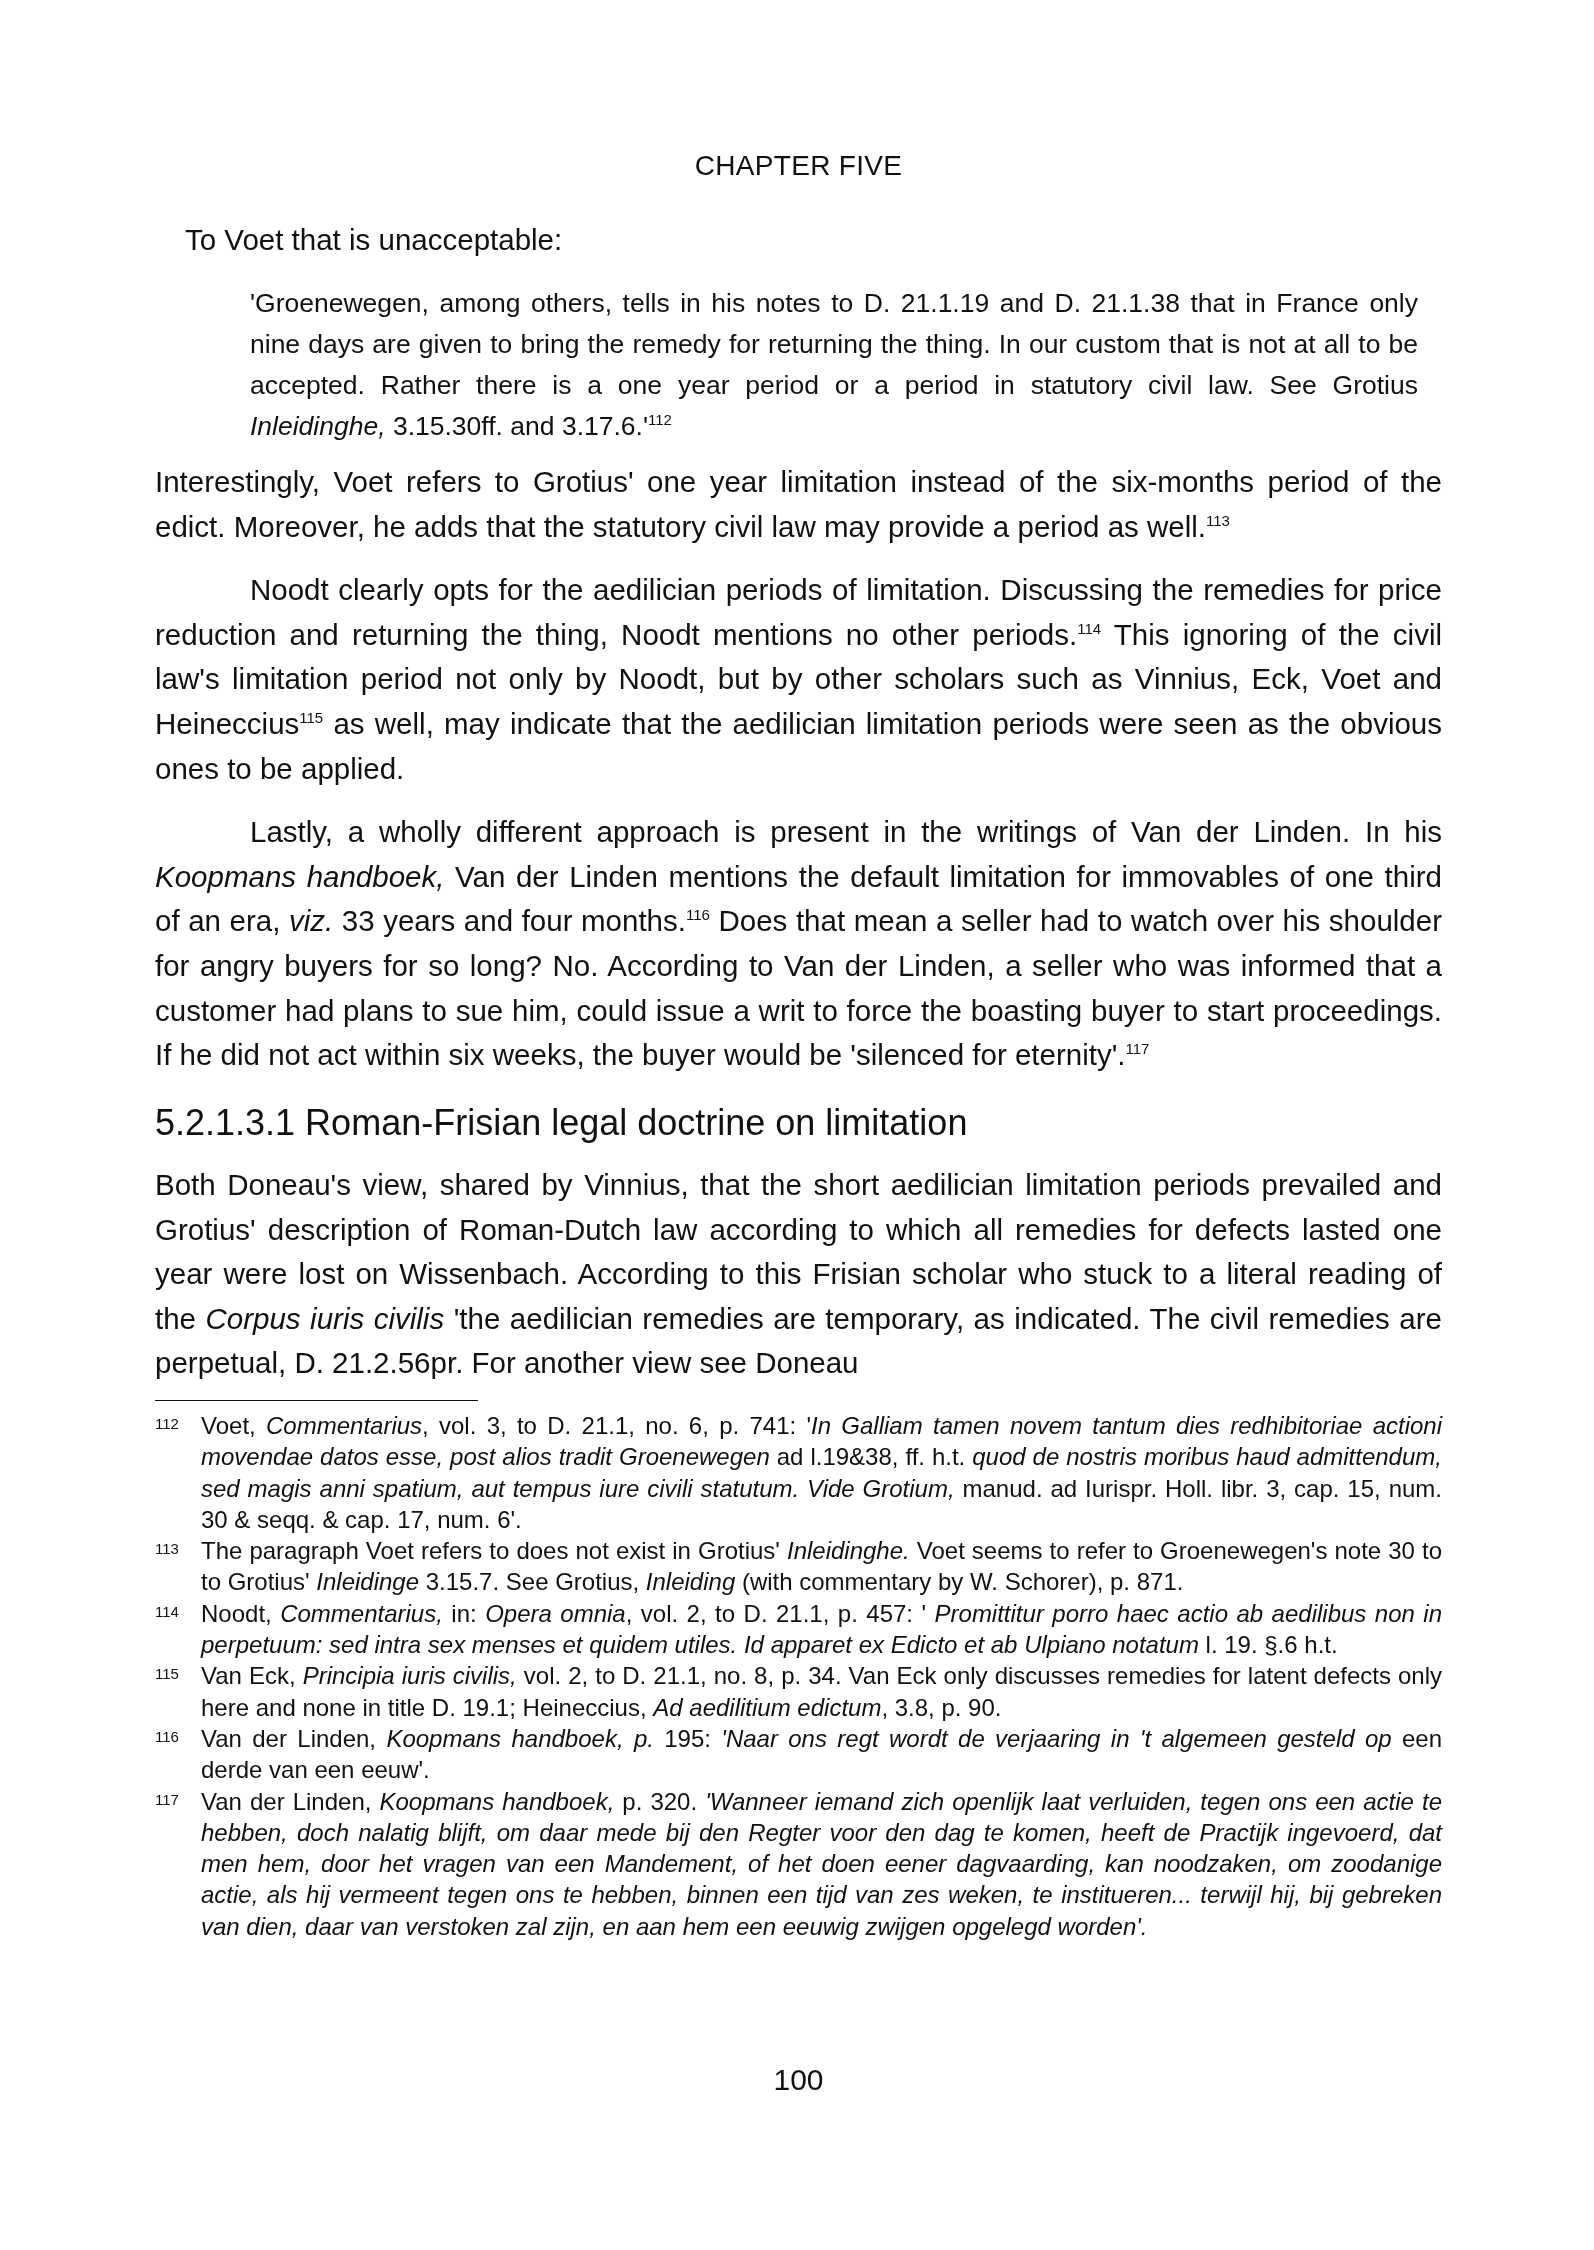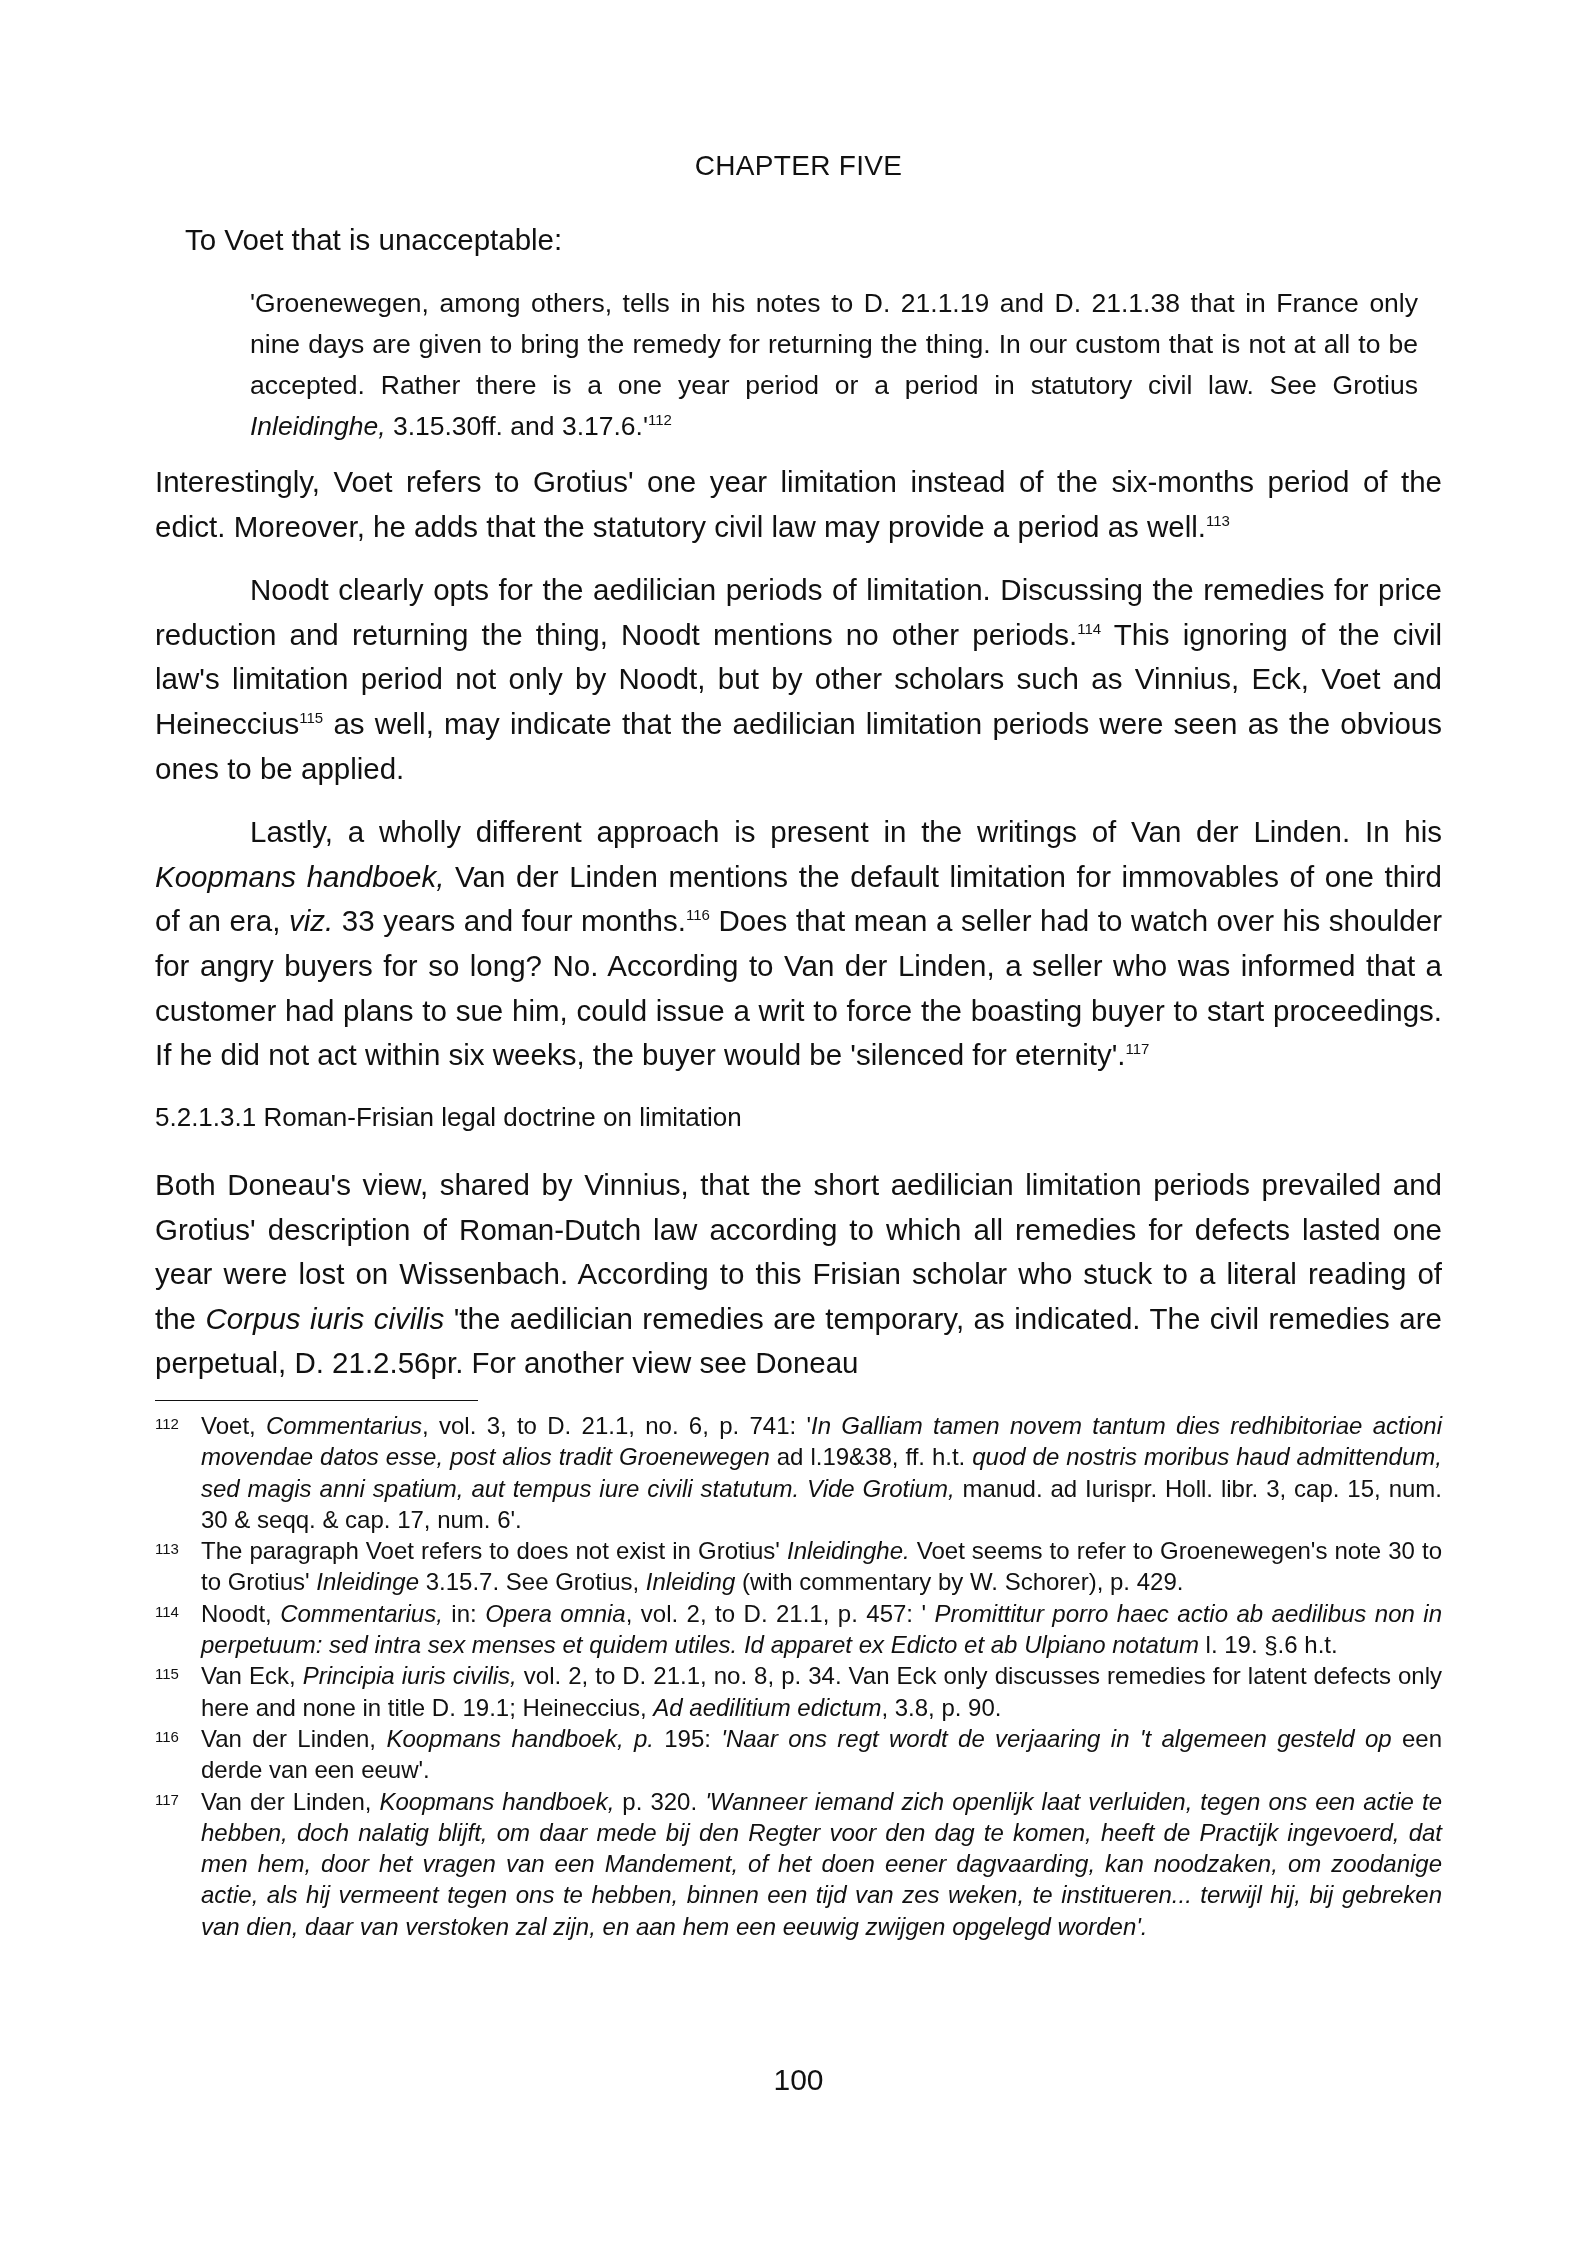--- a/index.html
+++ b/index.html
@@ -5,21 +5,21 @@
   html, body { margin:0; padding:0; background:#ffffff; }
   body { width:1594px; height:2250px; position:relative; overflow:hidden; color:#111; font-family:"Liberation Sans", sans-serif; }
   .page { position:absolute; left:155px; top:0; width:1287px; }
   .running-head { position:absolute; top:150px; left:0; width:1287px; text-align:center; font-size:28px; letter-spacing:0.3px; }
   .body-text { font-size:29.5px; line-height:44.6px; text-align:justify; }
   .p { margin:0; }
   .indent { text-indent:95px;margin-top:19px; }
   .intro { position:absolute; top:218px; left:0; width:1287px;margin-left:30px; }
   .blockquote { position:absolute; top:283px; left:95px; width:1168px; font-size:26.5px; line-height:41px; text-align:justify; }
   .para1 { position:absolute; top:460px; left:0; width:1287px; }
-  .heading2 { position:absolute; top:1102px; left:0; font-size:26px; }
+  .heading2 { position:absolute; top:1102px; left:0; font-size:36px; }
   .para-last { position:absolute; top:1163px; left:0; width:1287px; }
   sup { font-size:15px; line-height:0; vertical-align:super; }
   .fn-rule { position:absolute; top:1400px; left:0; width:323px; height:0; border-top:1.5px solid #111; }
   .footnotes { position:absolute; top:1410px; left:0; width:1287px; font-size:24px; line-height:31.3px; }
   .fn { position:relative; padding-left:46px; text-align:justify; margin:0; }
   .fn-num { position:absolute; left:0; top:-2px; font-size:15px; }
   .page-number { position:absolute; top:2063px; left:0; width:1287px; text-align:center; font-size:30px; }
   i { font-style:italic; }
 </style>
 </head>
@@ -43,21 +43,21 @@
   <div class="heading2">5.2.1.3.1 Roman-Frisian legal doctrine on limitation</div>
 
   <div class="para-last body-text">
     <span>Both Doneau's view, shared by Vinnius, that the short aedilician limitation periods prevailed and Grotius' description of Roman-Dutch law according to which all remedies for defects lasted one year were lost on Wissenbach. According to this Frisian scholar who stuck to a literal reading of the </span><i>Corpus iuris civilis</i><span> 'the aedilician remedies are temporary, as indicated. The civil remedies are perpetual, D. 21.2.56pr. For another view see Doneau</span>
   </div>
 
   <div class="fn-rule"></div>
 
   <div class="footnotes">
       <p class="fn"><span class="fn-num">112</span><span>Voet, </span><i>Commentarius</i><span>, vol. 3, to D. 21.1, no. 6, p. 741: '</span><i>In Galliam tamen novem tantum dies redhibitoriae actioni movendae datos esse, post alios tradit Groenewegen</i><span> ad l.19&amp;38, ff. h.t. </span><i>quod de nostris moribus haud admittendum, sed magis anni spatium, aut tempus iure civili statutum. Vide Grotium,</i><span> manud. ad Iurispr. Holl. libr. 3, cap. 15, num. 30 &amp; seqq. &amp; cap. 17, num. 6'.</span></p>
-      <p class="fn"><span class="fn-num">113</span><span>The paragraph Voet refers to does not exist in Grotius' </span><i>Inleidinghe.</i><span> Voet seems to refer to Groenewegen's note 30 to to Grotius' </span><i>Inleidinge</i><span> 3.15.7. See Grotius, </span><i>Inleiding</i><span> (with commentary by W. Schorer), p. 429.</span></p>
+      <p class="fn"><span class="fn-num">113</span><span>The paragraph Voet refers to does not exist in Grotius' </span><i>Inleidinghe.</i><span> Voet seems to refer to Groenewegen's note 30 to to Grotius' </span><i>Inleidinge</i><span> 3.15.7. See Grotius, </span><i>Inleiding</i><span> (with commentary by W. Schorer), p. 871.</span></p>
       <p class="fn"><span class="fn-num">114</span><span>Noodt, </span><i>Commentarius,</i><span> in: </span><i>Opera omnia</i><span>, vol. 2, to D. 21.1, p. 457: ' </span><i>Promittitur porro haec actio ab aedilibus non in perpetuum: sed intra sex menses et quidem utiles. Id apparet ex Edicto et ab Ulpiano notatum</i><span> l. 19. §.6 h.t.</span></p>
       <p class="fn"><span class="fn-num">115</span><span>Van Eck, </span><i>Principia iuris civilis,</i><span> vol. 2, to D. 21.1, no. 8, p. 34. Van Eck only discusses remedies for latent defects only here and none in title D. 19.1; Heineccius, </span><i>Ad aedilitium edictum</i><span>, 3.8, p. 90.</span></p>
       <p class="fn"><span class="fn-num">116</span><span>Van der Linden, </span><i>Koopmans handboek, p.</i><span> 195: </span><i>'Naar ons regt wordt de verjaaring in 't algemeen gesteld op</i><span> een derde van een eeuw'.</span></p>
       <p class="fn"><span class="fn-num">117</span><span>Van der Linden, </span><i>Koopmans handboek,</i><span> p. 320. </span><i>'Wanneer iemand zich openlijk laat verluiden, tegen ons een actie te hebben, doch nalatig blijft, om daar mede bij den Regter voor den dag te komen, heeft de Practijk ingevoerd, dat men hem, door het vragen van een Mandement, of het doen eener dagvaarding, kan noodzaken, om zoodanige actie, als hij vermeent tegen ons te hebben, binnen een tijd van zes weken, te institueren... terwijl hij, bij gebreken van dien, daar van verstoken zal zijn, en aan hem een eeuwig zwijgen opgelegd worden'.</i></p>
     </div>
 
   <div class="page-number">100</div>
 </div>
 
 </body></html>

